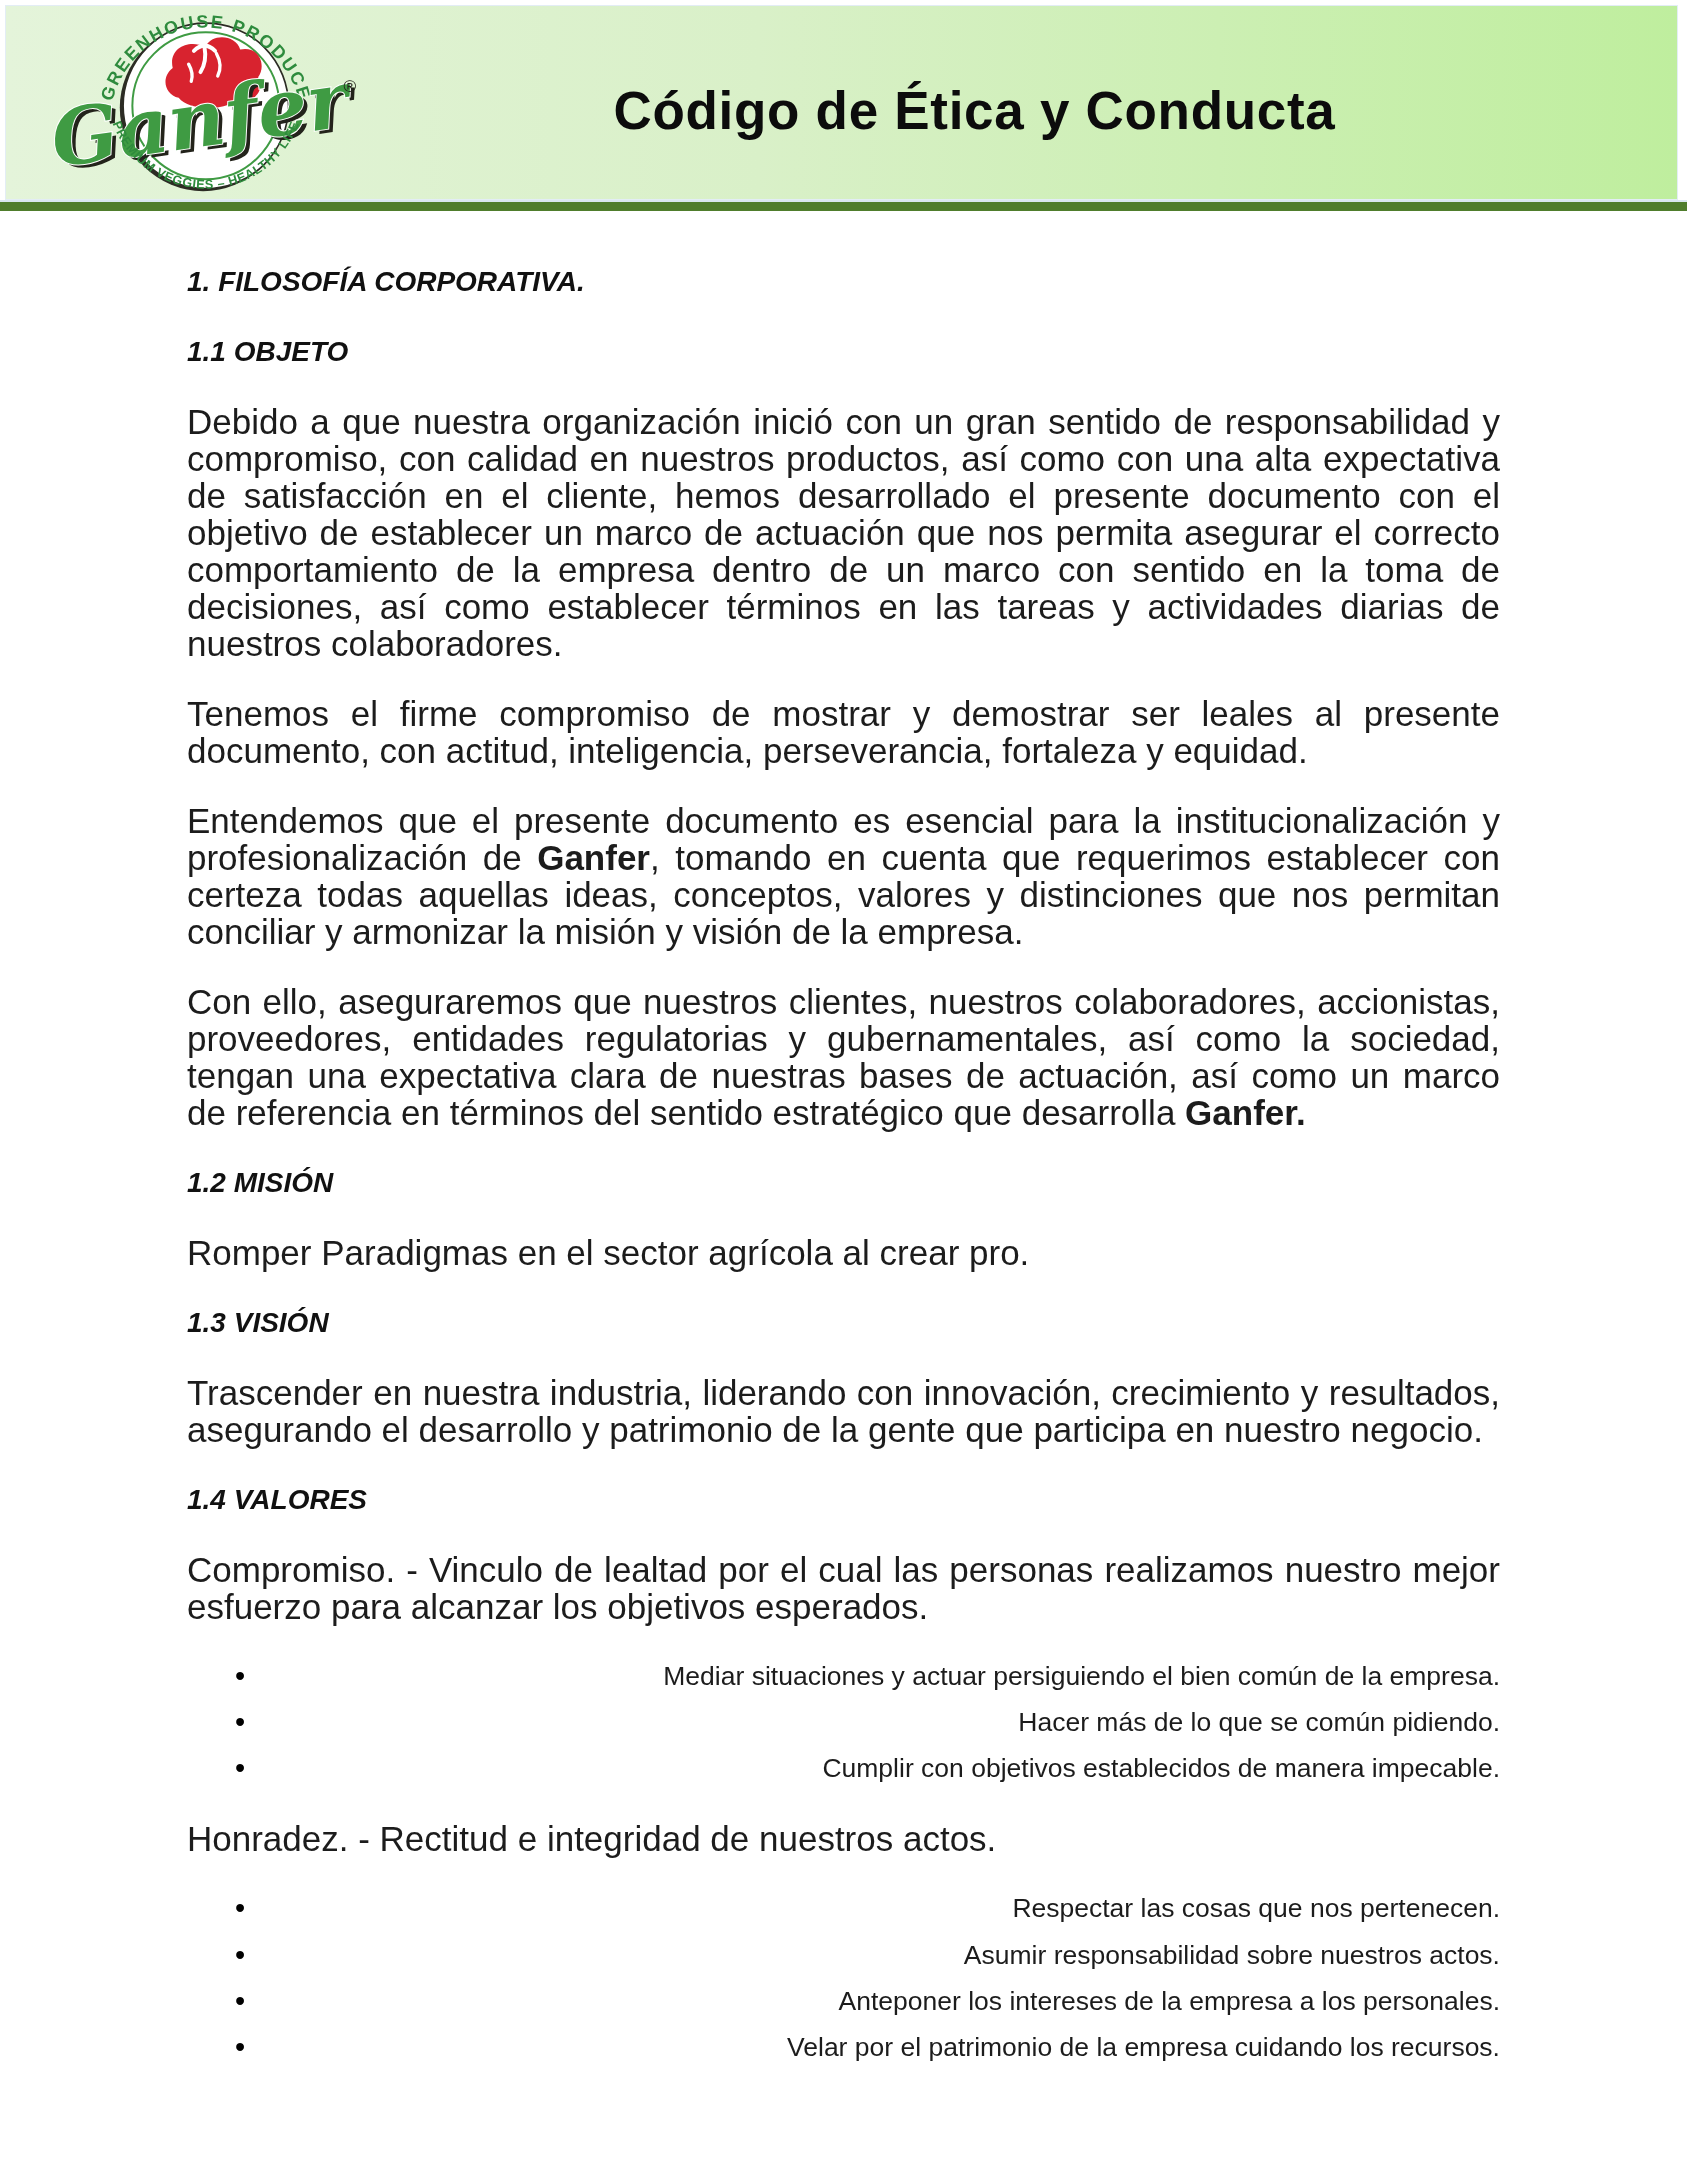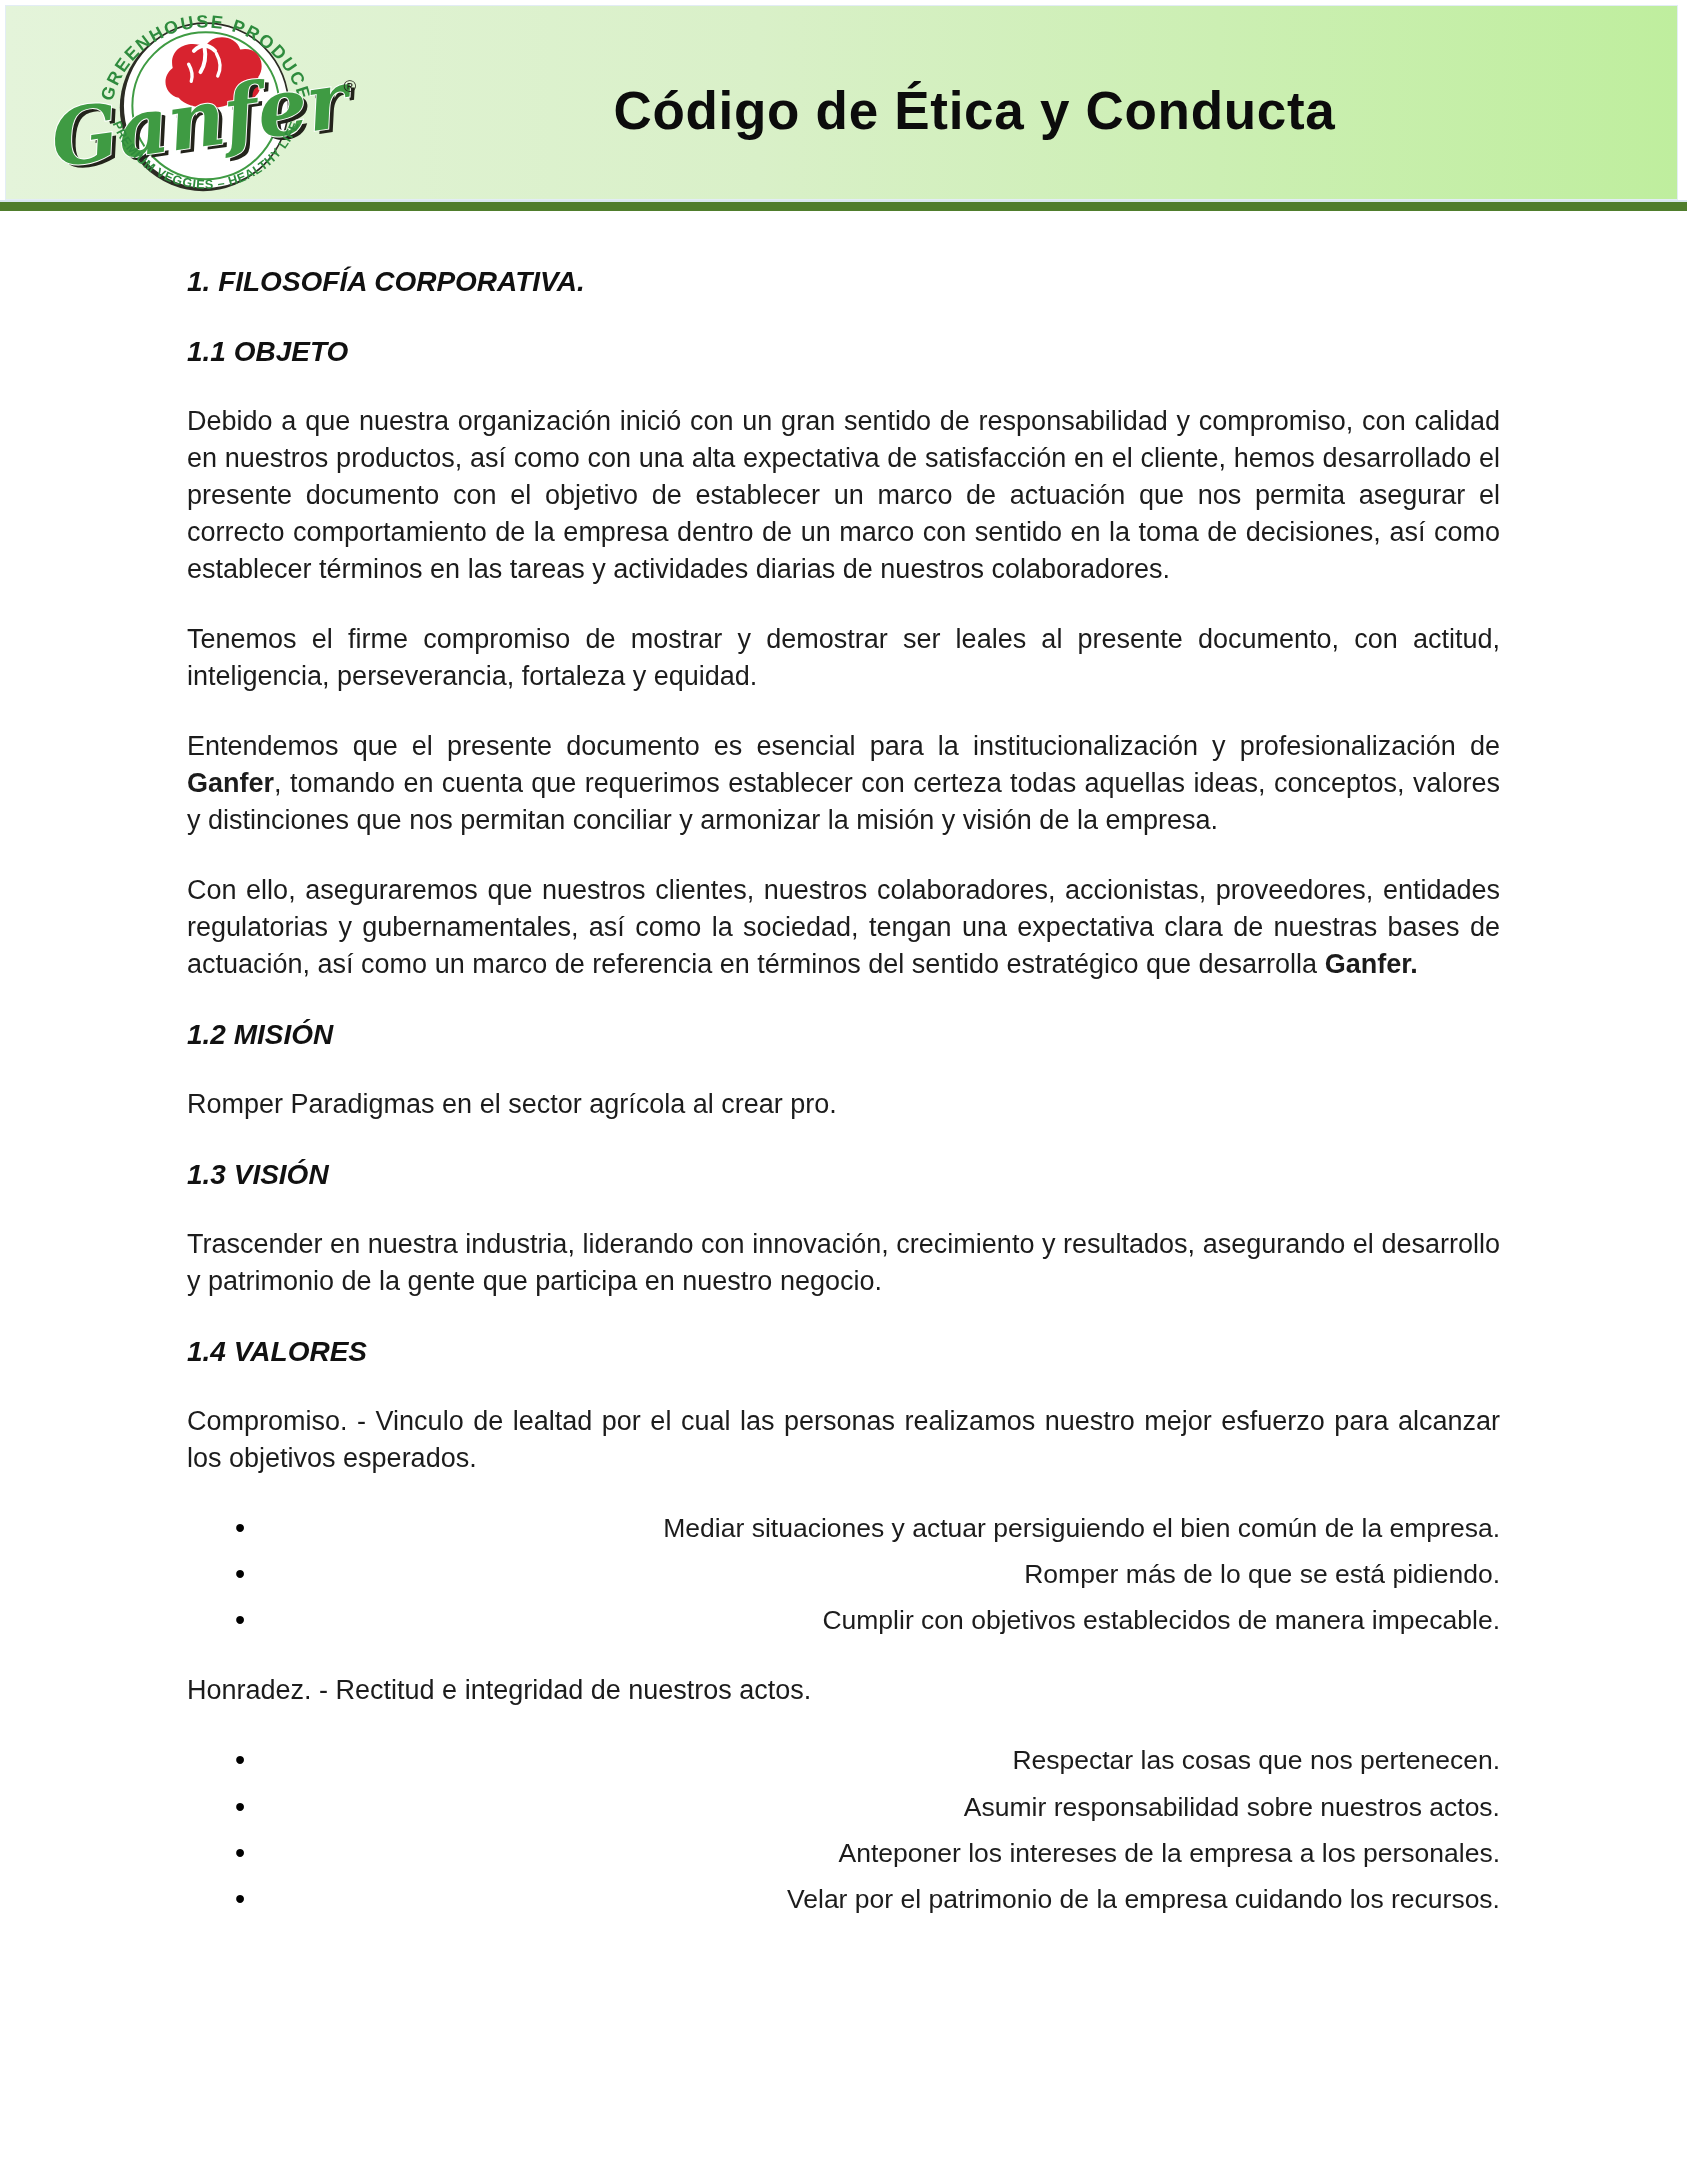--- a/index.html
+++ b/index.html
@@ -41,21 +41,21 @@
   
   .content { padding:52px 187px 0 187px; }
   .h-main, .h-sub {
     font-size:28px; line-height:37px;
     font-weight:bold;
     margin:0 0 33px 0;
     color:#111;
     font-style:italic;
   }
   .para {
-    font-size:27px; line-height:37px;
+    font-size:35px; line-height:37px;
     text-align:justify;
     margin:0 0 33px 0;
   }
   .para b { font-weight:bold; }
   .bullets {
     list-style:none;
     margin:0 0 33px 0; padding:0;text-align:right;
   }
   .bullets li {
     position:relative;
@@ -137,21 +137,21 @@
   <div class="h-sub">1.3 VISIÓN</div>
 
   <p class="para">Trascender en nuestra industria, liderando con innovación, crecimiento y resultados, asegurando el desarrollo y patrimonio de la gente que participa en nuestro negocio.</p>
 
   <div class="h-sub">1.4 VALORES</div>
 
   <p class="para">Compromiso. - Vinculo de lealtad por el cual las personas realizamos nuestro mejor esfuerzo para alcanzar los objetivos esperados.</p>
 
   <ul class="bullets">
     <li>Mediar situaciones y actuar persiguiendo el bien común de la empresa.</li>
-    <li>Romper más de lo que se está pidiendo.</li>
+    <li>Hacer más de lo que se común pidiendo.</li>
     <li>Cumplir con objetivos establecidos de manera impecable.</li>
   </ul>
 
   <p class="para">Honradez. - Rectitud e integridad de nuestros actos.</p>
 
   <ul class="bullets">
     <li>Respectar las cosas que nos pertenecen.</li>
     <li>Asumir responsabilidad sobre nuestros actos.</li>
     <li>Anteponer los intereses de la empresa a los personales.</li>
     <li>Velar por el patrimonio de la empresa cuidando los recursos.</li>

